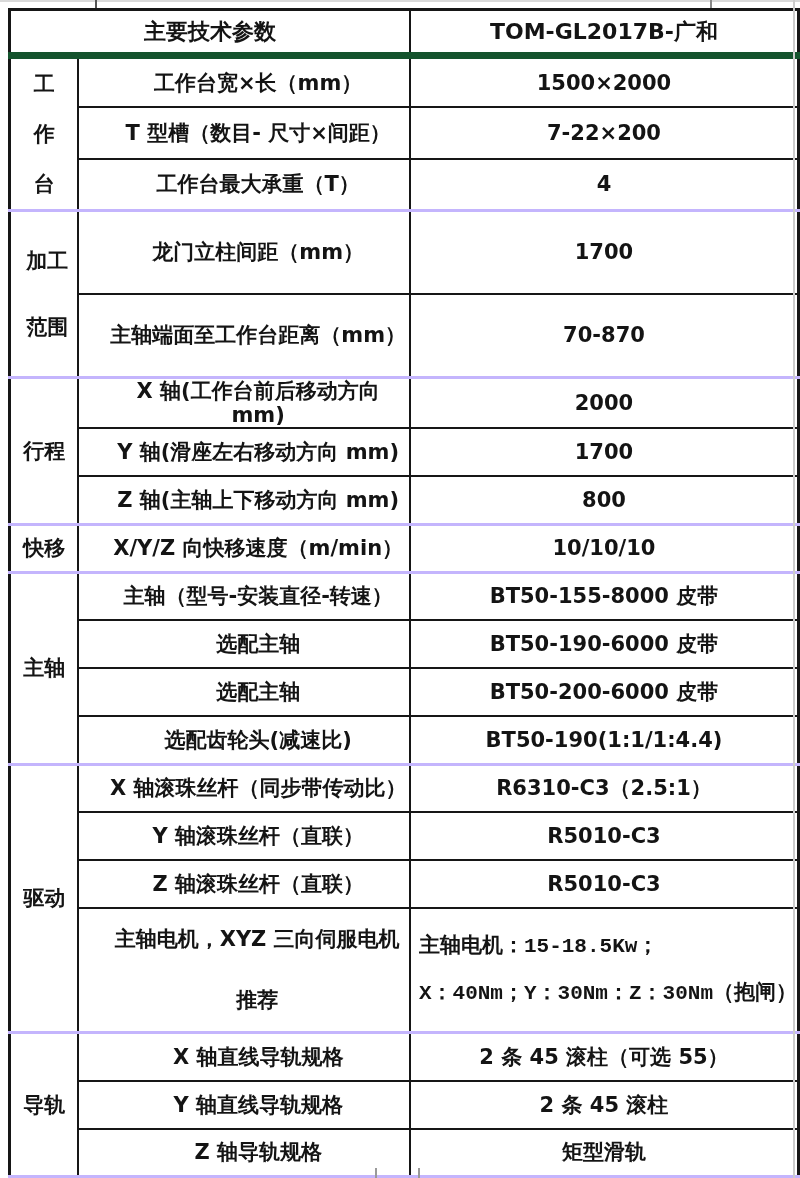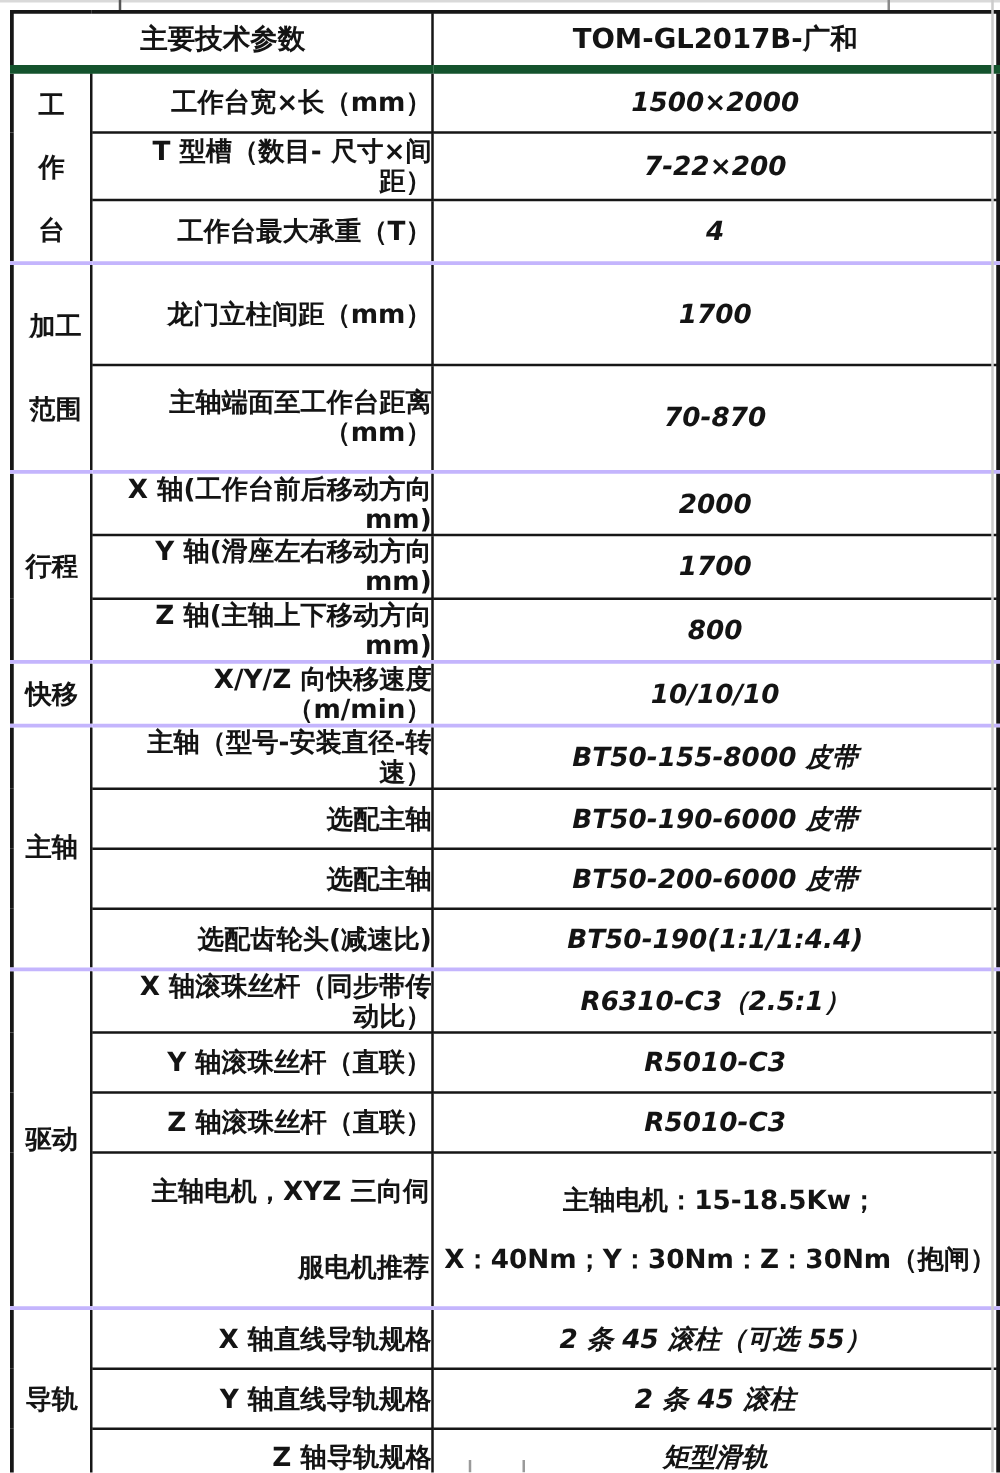--- a/index.html
+++ b/index.html
@@ -21,26 +21,26 @@
     font-size:21px;line-height:1.15;
     overflow:hidden;vertical-align:middle;
     padding:0;
   }
   tr{height:48px;}
   tr.hdr{height:46px;}
   tr.tall{height:96px;}
   tr.hdr td{border-bottom:7px solid #14532d;font-size:22px;text-align:center;}
   tr.gb td{border-top:3px solid #c4b5fd;}
   td.grp{text-align:center;}
-  td.lbl{text-align:right;padding-left:28px;}
-  td.val{text-align:center;font-style:italic;}
+  td.lbl{text-align:center;padding-left:28px;}
+  td.val{text-align:center;}
   .v1{width:26px;margin:0 auto;word-break:break-all;line-height:50px;text-align:center;}
   .v2{width:48px;margin:16px auto;word-break:break-all;line-height:66px;text-align:right;}
   tr.tall td.lbl{line-height:61px;padding-right:2px;}
-  tr.tall td.val-left{text-align:center;padding-left:8px;}
+  tr.tall td.val-left{text-align:left;padding-left:8px;font-family:Liberation Mono, monospace;}
   tr.tall td.val-left .ln{line-height:47px;white-space:nowrap;}
   
   .art{position:absolute;}
   .top-strip{left:0;top:0;width:800px;height:2px;background:#d9d9d9;}
   .stub-a{left:95px;top:0;width:2px;height:8px;background:#555;}
   .stub-b{left:710px;top:0;width:2px;height:8px;background:#8a8a8a;}
   .right-line{left:793px;top:0;width:2px;height:1178px;background:#cccccc;}
   .bot-stub-a{left:375px;top:1168px;width:2px;height:10px;background:#9a9a9a;}
   .bot-stub-b{left:418px;top:1168px;width:2px;height:10px;background:#9a9a9a;}
 </style>

